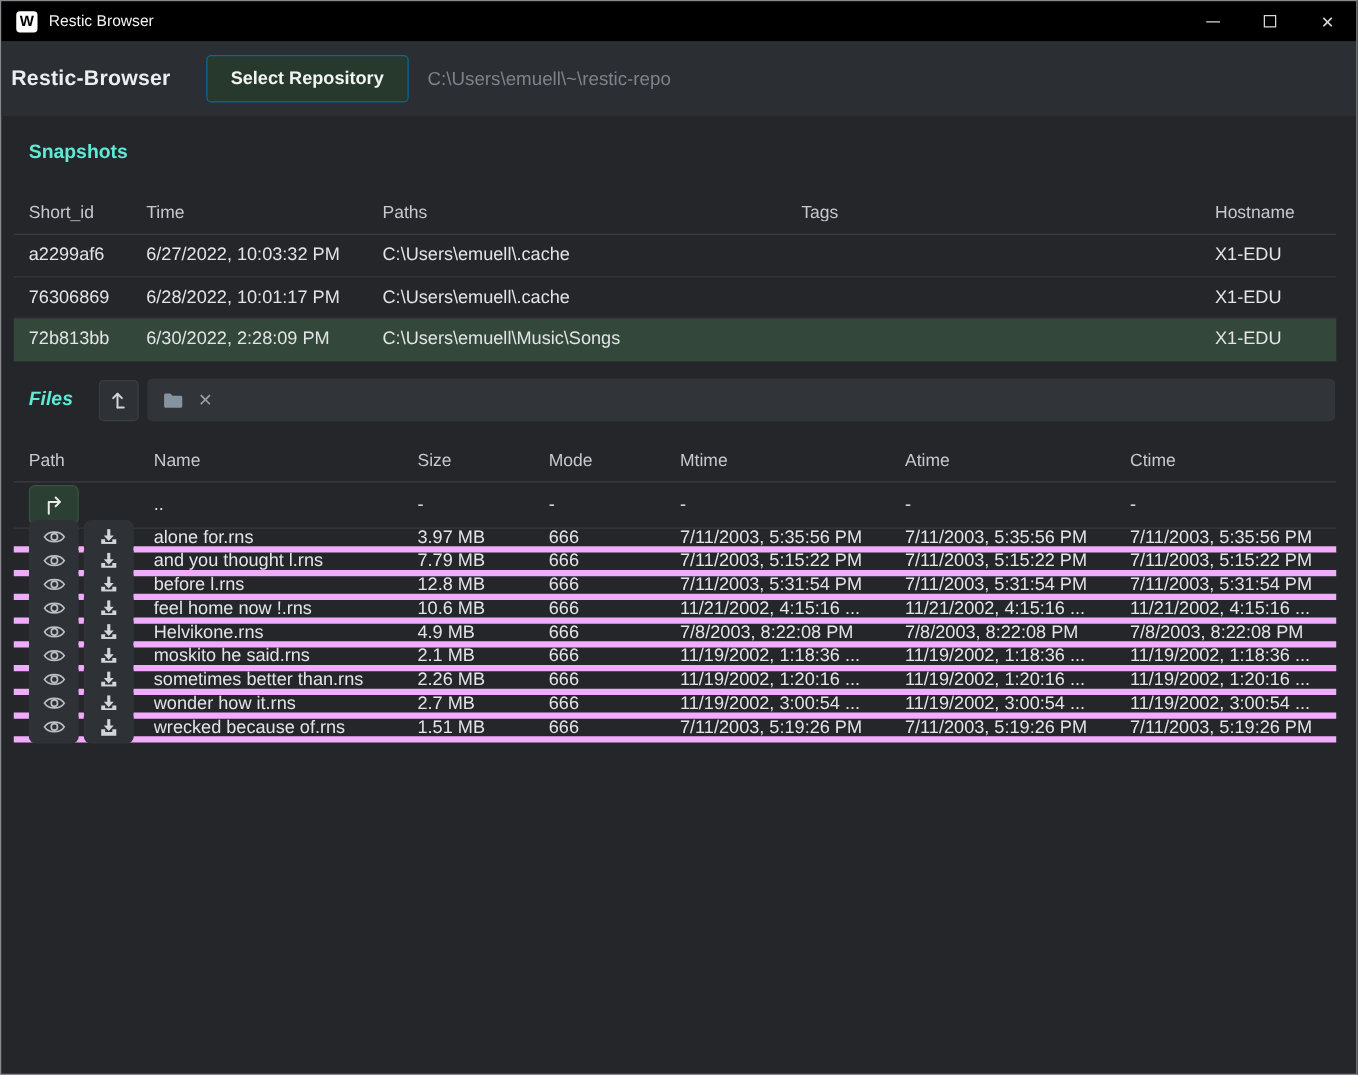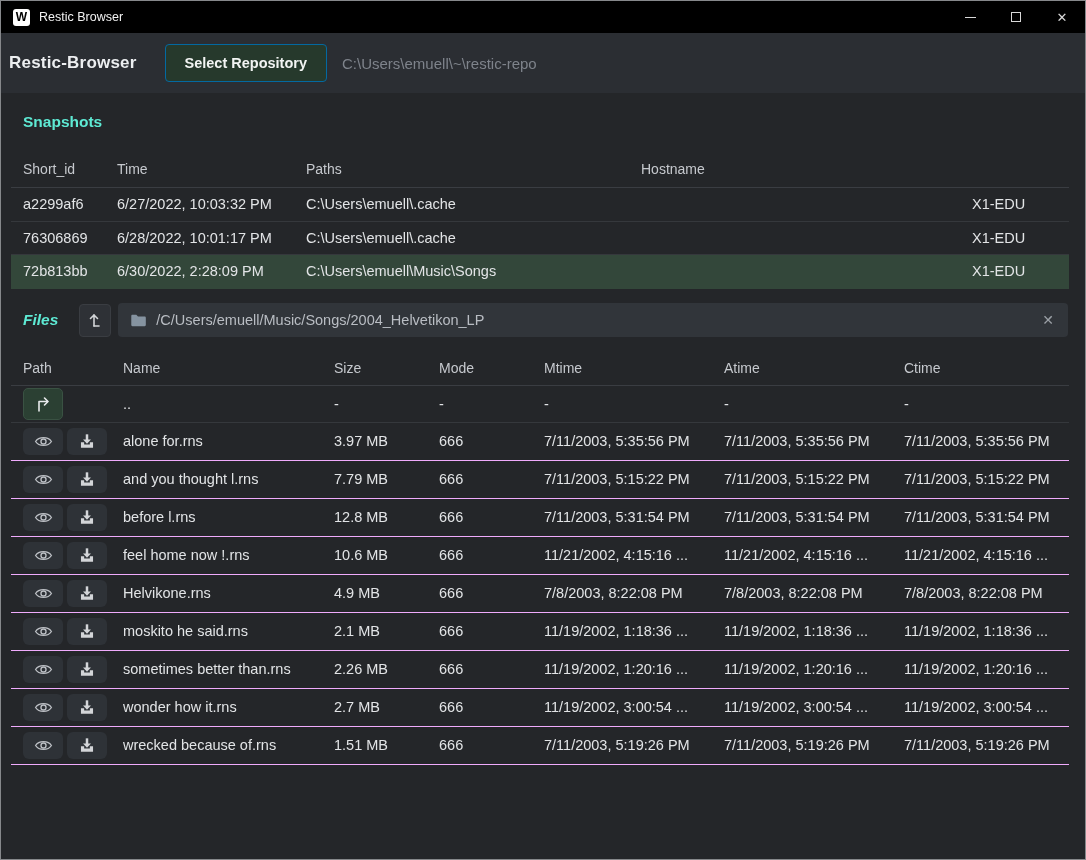--- a/index.html
+++ b/index.html
@@ -61,21 +61,21 @@
   }
   .path-bar {
     margin-left:7px; margin-right:17px; flex:1; height:34px; background:#31353a; border-radius:4px;
     display:flex; align-items:center; padding:0 12px;
   }
   .path-bar .folder { margin-right:9px; display:flex; }
   .path-bar .path-text { flex:1; font-size:14.5px; color:#b9bdc3; white-space:nowrap; overflow:hidden; }
   .path-bar .clear-x { color:#9ba0a6; font-size:14px; background:none; border:none; cursor:default; padding:0 2px; font-family:inherit; }
 
   .files-head { height:34px; flex:0 0 auto; }
-  .file-row   { height:38px; border-bottom:1px solid #f0abfc; flex:0 0 auto; }
+  .file-row   { height:19px; border-bottom:5px solid #f0abfc; flex:0 0 auto; }
   .file-row .actions { display:flex; gap:4px; }
   .icon-btn {
     width:40px; height:27px; background:#2e3237; border:none; border-radius:6px;
     display:flex; align-items:center; justify-content:center; cursor:default;
   }
   .up-row { height:37px; border-bottom:1px solid #35383c; flex:0 0 auto; }
   .up-btn {
     width:40px; height:32px; background:#2b4033; border:1px solid #3a5243; border-radius:5px;
     display:flex; align-items:center; justify-content:center; cursor:default;
   }
@@ -107,20 +107,21 @@
 </div>
 
 <div class="section-title-band">
   <div class="section-title">Snapshots</div>
 </div>
 
 <div class="grid snap-grid head snap-head">
   <div class="cell">Short_id</div>
   <div class="cell">Time</div>
   <div class="cell">Paths</div>
+  <div class="cell">Tags</div>
   <div class="cell">Hostname</div>
 </div>
 
 <div class="grid snap-grid snap-row">
   <div class="cell">a2299af6</div>
   <div class="cell">6/27/2022, 10:03:32 PM</div>
   <div class="cell">C:\Users\emuell\.cache</div>
   <div class="cell"></div>
   <div class="cell">X1-EDU</div>
 </div>
@@ -147,21 +148,20 @@
         <path d="M3.5 7.5 L7 4 L10.5 7.5"></path>
         <path d="M7 15 L12 15"></path>
     </svg>
   </button>
   <div class="path-bar">
     <span class="folder">
       <svg width="17" height="15" viewBox="0 0 20 17" fill="#8593a0">
         <path d="M1.5 3.2 C1.5 2.4 2.1 1.8 2.9 1.8 L7.4 1.8 L9.4 3.9 L17.2 3.9 C18 3.9 18.6 4.5 18.6 5.3 L18.6 13.9 C18.6 14.7 18 15.3 17.2 15.3 L2.9 15.3 C2.1 15.3 1.5 14.7 1.5 13.9 Z"></path>
       </svg>
     </span>
-    <span class="path-text">/C/Users/emuell/Music/Songs/2004_Helvetikon_LP</span>
     <button class="clear-x"><span>✕</span></button>
   </div>
 </div>
 
 <div class="grid files-grid head files-head">
   <div class="cell">Path</div>
   <div class="cell">Name</div>
   <div class="cell">Size</div>
   <div class="cell">Mode</div>
   <div class="cell">Mtime</div>

